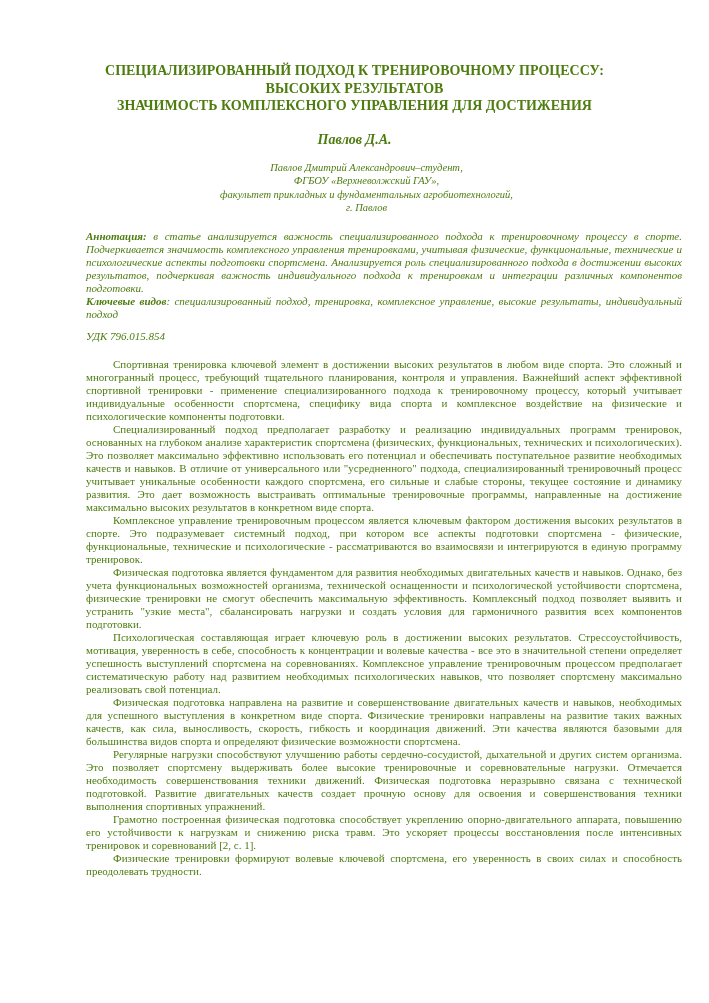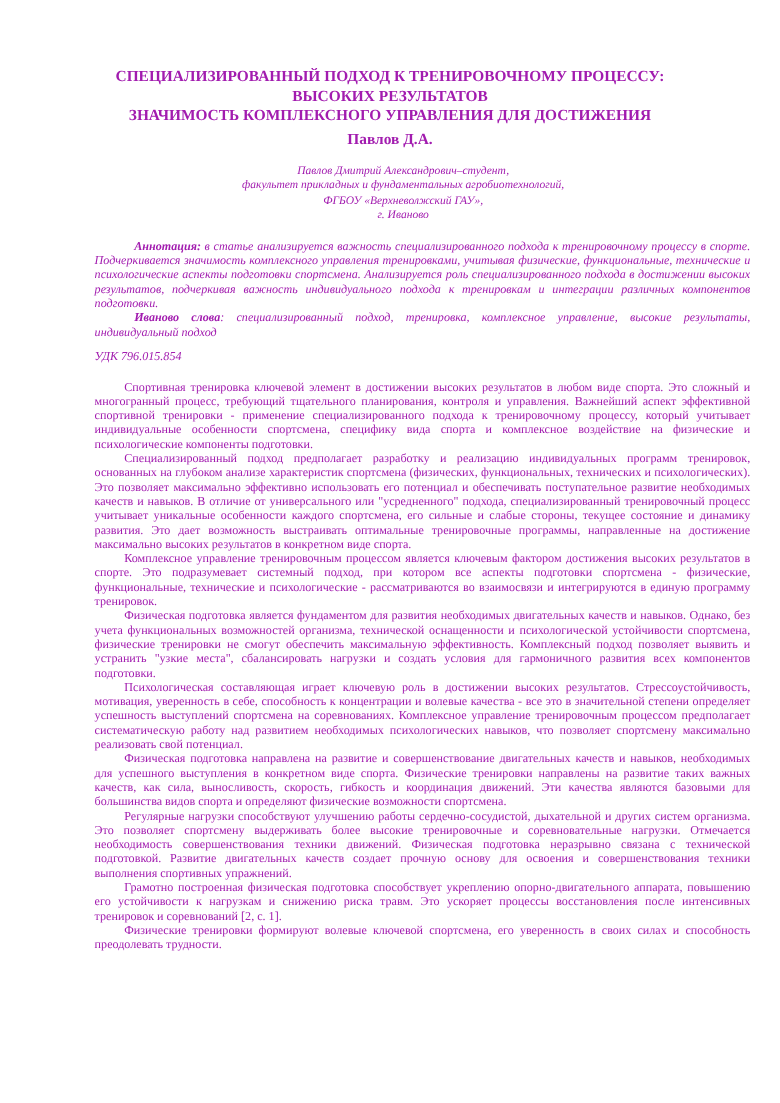--- a/index.html
+++ b/index.html
@@ -1,34 +1,34 @@
 <!DOCTYPE html>
 <html lang="ru"><head>
 <meta charset="utf-8">
 <style>
   html, body { margin: 0; padding: 0; background: #ffffff; }
   .page {
     position: relative;
     width: 709px;
     height: 1003px;
     background: #ffffff;
-    color: #a21caf;
+    color: #4d7c0f;
     font-family: "Liberation Serif", "DejaVu Serif", serif;
     overflow: hidden;
     box-sizing: border-box;
     padding-top: 62px;
   }
   .head {
     text-align: center;
     font-weight: bold;
     font-size: 14px;
     line-height: 17.5px;
   }
   .title-line { display: block; }
-  .author { margin-top: 4px; }
+  .author { margin-top: 16px; font-style: italic; }
   .affiliation {
     margin-top: 13px;
     text-align: center;
     font-style: italic;
     font-size: 10.5px;
     line-height: 13.4px;
     padding-left: 24px;
   }
   .affiliation-line { display: block; }
   .column {
@@ -36,21 +36,21 @@
     margin-right: 27px;
     font-size: 11px;
     line-height: 13px;
     text-align: justify;
   }
   .abstract-block { margin-top: 15px; }
   .abstract-block p {
     margin: 0;
     font-style: italic;
   }
-  .lbl { font-weight: bold; margin-left: 36px; }
+  .lbl { font-weight: bold; }
   .udc {
     margin-top: 9px;
     font-style: italic;
   }
   .body-text { margin-top: 15px; }
   .body-text p {
     margin: 0;
     text-indent: 27px;
   }
 </style>
@@ -63,30 +63,30 @@
     <h1 style="margin:0; font-size:inherit; font-weight:inherit; line-height:inherit;">
       <span class="title-line">СПЕЦИАЛИЗИРОВАННЫЙ ПОДХОД К ТРЕНИРОВОЧНОМУ ПРОЦЕССУ:</span>
       <span class="title-line">ВЫСОКИХ РЕЗУЛЬТАТОВ</span>
       <span class="title-line">ЗНАЧИМОСТЬ КОМПЛЕКСНОГО УПРАВЛЕНИЯ ДЛЯ ДОСТИЖЕНИЯ</span>
     </h1>
     <div class="author">Павлов Д.А.</div>
   </header>
 
   <div class="affiliation">
     <span class="affiliation-line">Павлов Дмитрий Александрович–студент,</span>
+    <span class="affiliation-line">ФГБОУ «Верхневолжский ГАУ»,</span>
     <span class="affiliation-line">факультет прикладных и фундаментальных агробиотехнологий,</span>
-    <span class="affiliation-line">ФГБОУ «Верхневолжский ГАУ»,</span>
-    <span class="affiliation-line">г. Иваново</span>
+    <span class="affiliation-line">г. Павлов</span>
   </div>
 
   <main class="column">
 
     <div class="abstract-block">
       <p><span class="lbl">Аннотация:</span><span> в статье анализируется важность специализированного подхода к тренировочному процессу в спорте. Подчеркивается значимость комплексного управления тренировками, учитывая физические, функциональные, технические и психологические аспекты подготовки спортсмена. Анализируется роль специализированного подхода в достижении высоких результатов, подчеркивая важность индивидуального подхода к тренировкам и интеграции различных компонентов подготовки.</span></p>
-      <p><span class="lbl">Иваново слова</span><span>: специализированный подход, тренировка, комплексное управление, высокие результаты, индивидуальный подход</span></p>
+      <p><span class="lbl">Ключевые видов</span><span>: специализированный подход, тренировка, комплексное управление, высокие результаты, индивидуальный подход</span></p>
     </div>
 
     <div class="udc">УДК 796.015.854</div>
 
     <div class="body-text">
       <p>Спортивная тренировка ключевой элемент в достижении высоких результатов в любом виде спорта. Это сложный и многогранный процесс, требующий тщательного планирования, контроля и управления. Важнейший аспект эффективной спортивной тренировки - применение специализированного подхода к тренировочному процессу, который учитывает индивидуальные особенности спортсмена, специфику вида спорта и комплексное воздействие на физические и психологические компоненты подготовки.</p>
       <p>Специализированный подход предполагает разработку и реализацию индивидуальных программ тренировок, основанных на глубоком анализе характеристик спортсмена (физических, функциональных, технических и психологических). Это позволяет максимально эффективно использовать его потенциал и обеспечивать поступательное развитие необходимых качеств и навыков. В отличие от универсального или "усредненного" подхода, специализированный тренировочный процесс учитывает уникальные особенности каждого спортсмена, его сильные и слабые стороны, текущее состояние и динамику развития. Это дает возможность выстраивать оптимальные тренировочные программы, направленные на достижение максимально высоких результатов в конкретном виде спорта.</p>
       <p>Комплексное управление тренировочным процессом является ключевым фактором достижения высоких результатов в спорте. Это подразумевает системный подход, при котором все аспекты подготовки спортсмена - физические, функциональные, технические и психологические - рассматриваются во взаимосвязи и интегрируются в единую программу тренировок.</p>
       <p>Физическая подготовка является фундаментом для развития необходимых двигательных качеств и навыков. Однако, без учета функциональных возможностей организма, технической оснащенности и психологической устойчивости спортсмена, физические тренировки не смогут обеспечить максимальную эффективность. Комплексный подход позволяет выявить и устранить "узкие места", сбалансировать нагрузки и создать условия для гармоничного развития всех компонентов подготовки.</p>
       <p>Психологическая составляющая играет ключевую роль в достижении высоких результатов. Стрессоустойчивость, мотивация, уверенность в себе, способность к концентрации и волевые качества - все это в значительной степени определяет успешность выступлений спортсмена на соревнованиях. Комплексное управление тренировочным процессом предполагает систематическую работу над развитием необходимых психологических навыков, что позволяет спортсмену максимально реализовать свой потенциал.</p>

